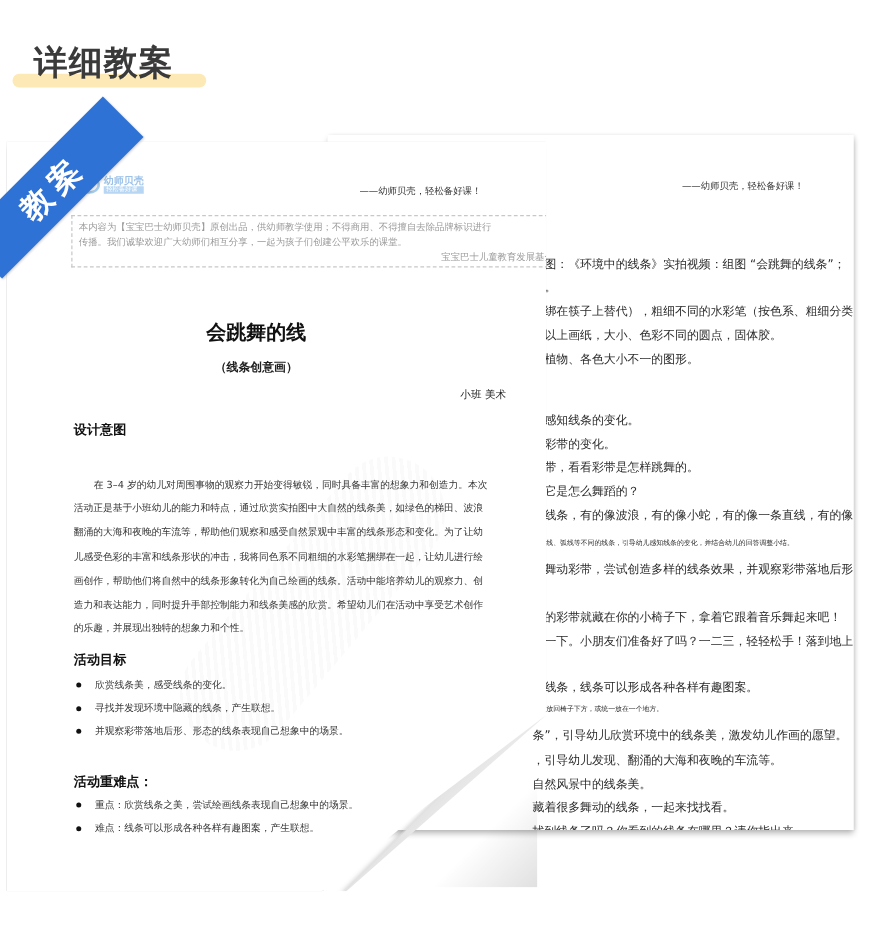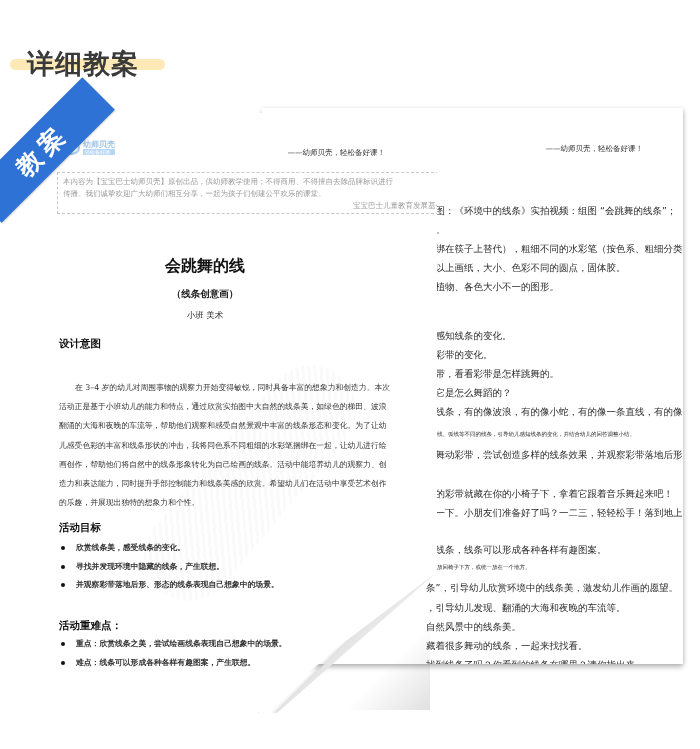--- a/index.html
+++ b/index.html
@@ -1,21 +1,21 @@
 <!DOCTYPE html>
 <html><head>
 <meta charset="utf-8">
 <style>
   * { box-sizing: border-box; margin: 0; padding: 0; }
   html, body { width: 700px; height: 749px; background: #ffffff; overflow: hidden; }
   body { position: relative; font-family: "DejaVu Sans", "Liberation Sans", sans-serif; color: #222; }
 
   .section-header { position: absolute; left: 10px; top: 28px; width: 155px; height: 44px; }
   .section-header .highlight { position: absolute; left: 0; top: 31px; width: 155px; height: 11px; background: #fde9b5; border-radius: 6px; }
-  .section-header .title { position: absolute; left: 17px; top: 18px; font-size: 27px; font-weight: bold; color: #3a3a3a; letter-spacing: 1px; white-space: nowrap; }
+  .section-header .title { position: absolute; left: 17px; top: 4px; font-size: 27px; font-weight: bold; color: #3a3a3a; letter-spacing: 1px; white-space: nowrap; }
 
   
   .page-back { position: absolute; left: 262px; top: 108px; width: 421px; height: 556px; background: #fff;
     box-shadow: 0 3px 5px rgba(0,0,0,0.28), 1px 0 3px rgba(0,0,0,0.08); overflow: hidden; }
   .page-back .motto { position: absolute; right: 40px; top: 36px; font-size: 7.5px; color: #333; }
   .page-back .lines { position: absolute; left: 164px; top: 97px; width: 260px; }
   .page-back .line { position: absolute; left: 0; font-size: 9.5px; color: #2a2a2a; white-space: nowrap; }
   .page-back .line.small { font-size: 5.5px; }
 
   
@@ -43,29 +43,29 @@
   .logo .text .t2 { font-size: 5px; color: #fff; background: #7cb6ea; line-height: 6px; padding: 0 2px; }
 
   .front-motto { position: absolute; right: 52px; top: 35px; font-size: 7.5px; color: #333; }
 
   .notice { position: absolute; left: 52px; top: 59px; width: 392px; height: 42px; border: 1px dashed #c8c8c8; padding: 3px 5px; }
   .notice p { font-size: 7.5px; color: #9a9a9a; line-height: 12px; }
   .notice .sign { text-align: right; }
 
   .doc-title { position: absolute; left: 0; width: 400px; top: 143px; text-align: center; font-size: 16px; font-weight: bold; color: #111; }
   .doc-subtitle { position: absolute; left: 0; width: 400px; top: 175px; text-align: center; font-size: 9.5px; font-weight: bold; color: #222; }
-  .doc-grade { position: absolute; left: 0; width: 400px; top: 197px; text-align: center; font-size: 8.5px; color: #222; }
+  .doc-grade { position: absolute; left: 0; width: 400px; top: 197px; text-align: right; font-size: 8.5px; color: #222; }
 
   .h2 { position: absolute; left: 54px; font-size: 10.5px; font-weight: bold; color: #111; }
   .para { position: absolute; left: 54px; top: 265px; width: 330px; }
   .para .pl { font-size: 7.8px; color: #333; line-height: 19.2px; white-space: nowrap; }
   .para .pl.indent { padding-left: 16px; }
 
   .blist { position: absolute; left: 56px; width: 330px; list-style: none; }
-  .blist li { font-size: 7.8px; color: #333; height: 18.5px; line-height: 18.5px; display: flex; align-items: center; white-space: nowrap; font-weight: bold; }
+  .blist li { font-size: 7.8px; color: #333; height: 18.5px; line-height: 18.5px; display: flex; align-items: center; white-space: nowrap; }
   .blist li .dot { width: 4px; height: 4px; border-radius: 50%; background: #111; margin-right: 11px; flex-shrink: 0; }
 
   .watermark { position: absolute; left: 200px; top: 230px; width: 90px; height: 280px; border-radius: 45px;
     background: repeating-linear-gradient(45deg, rgba(0,0,0,0.018) 0 3px, transparent 3px 6px); transform: rotate(40deg); }
 </style>
 </head>
 <body>
 
 <div class="section-header">
   <div class="highlight"></div>

